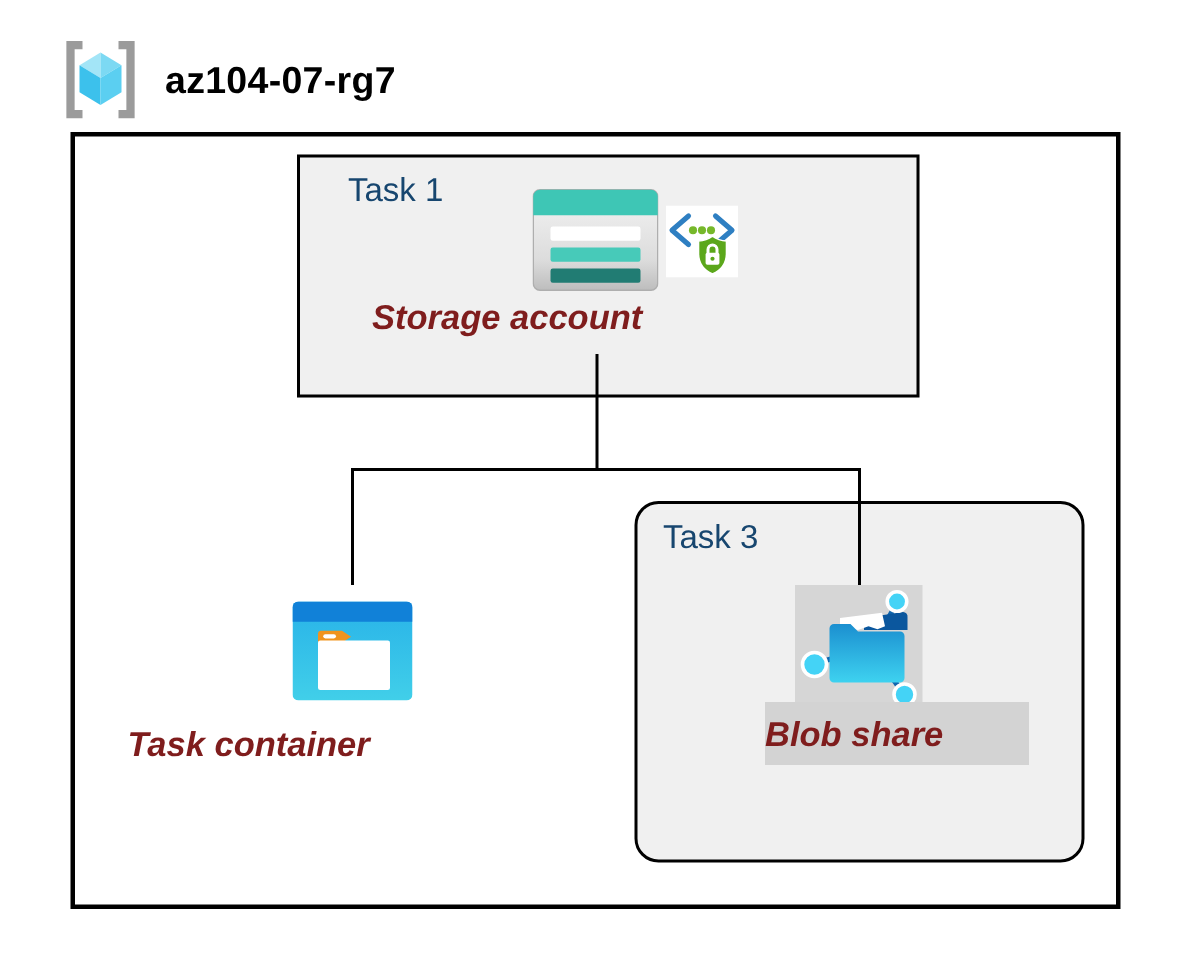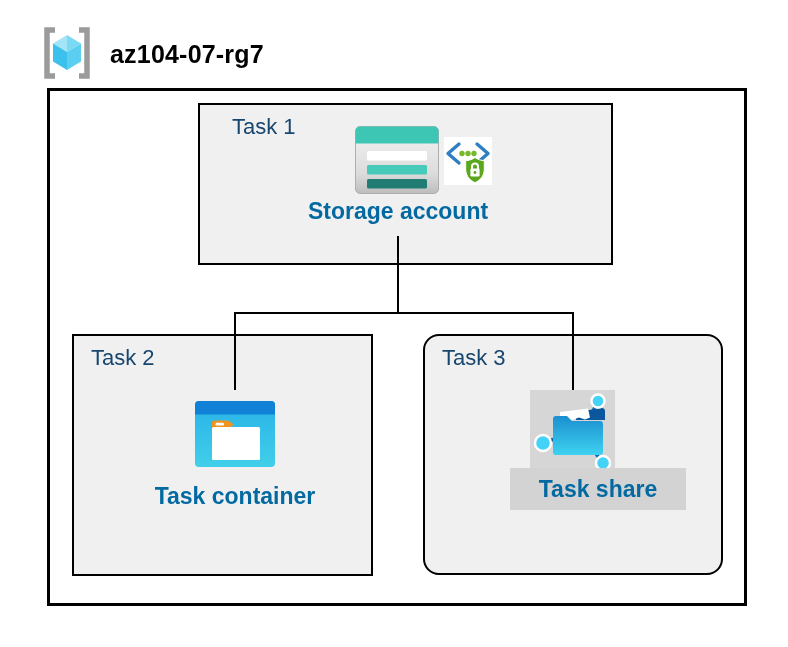--- a/index.html
+++ b/index.html
@@ -73,23 +73,24 @@
   .conn-trunk     { left: 397px; top: 236px; height: 76px; }
   .conn-branch    { left: 234px; top: 312px; width: 340px; }
   .conn-blob      { left: 234px; top: 312px; height: 78px; }
   .conn-fileshare { left: 572px; top: 312px; height: 78px; }
 
   
   .item-label {
     position: absolute;
     font-size: 23px;
     font-weight: 700;
-    color: #0369a1;
-    text-align: center;
+    color: #7f1d1d;
+    text-align: left;
     white-space: nowrap;
+    font-style: italic;
   }
   .lbl-storage { left: 248px; top: 198px; width: 300px; }
   .lbl-blob    { left: 85px;  top: 483px; width: 300px; }
 
   
   .fs-icon-backdrop {
     position: absolute;
     left: 530px;
     top: 390px;
     width: 85px;
@@ -132,23 +133,20 @@
     <polygon points="41,17.5 27,26 27,44 41,35.5" fill="#5bcff1"></polygon>
   </svg>
   <div class="rg-title">az104-07-rg7</div>
 
   <div class="outer-box"></div>
 
   <section class="task-box t1">
     <span class="task-label">Task 1</span>
   </section>
 
-  <section class="task-box t2">
-    <span class="task-label">Task 2</span>
-  </section>
 
   <section class="task-box t3">
     <span class="task-label">Task 3</span>
   </section>
 
   <div class="conn v conn-trunk"></div>
   <div class="conn h conn-branch"></div>
   <div class="conn v conn-blob"></div>
   <div class="conn v conn-fileshare"></div>
 
@@ -217,16 +215,16 @@
     <path d="M28,20 l28,-3.5 2,9 -5,2 -6,-2 -7,2.5 -6,-1.5 -6,1.5 z" fill="#ffffff"></path>
 
     <path d="M21,24 h14 l5,5 h28 a3,3 0 0 1 3,3 v28 a3,3 0 0 1 -3,3 h-44 a3,3 0 0 1 -3,-3 v-33 a3,3 0 0 1 3,-3 z" fill="url(#fgrad)"></path>
 
     <circle cx="66" cy="9" r="6.5" fill="#44d3f6" stroke="#ffffff" stroke-width="2.4"></circle>
     <circle cx="11" cy="51" r="8" fill="#44d3f6" stroke="#ffffff" stroke-width="2.4"></circle>
     <circle cx="71" cy="71" r="7" fill="#44d3f6" stroke="#ffffff" stroke-width="2.4"></circle>
   </svg>
 
   <div class="fs-label-backdrop">
-    <span class="item-label">Task share</span>
+    <span class="item-label">Blob share</span>
   </div>
 
 </div>
 
 </body></html>

